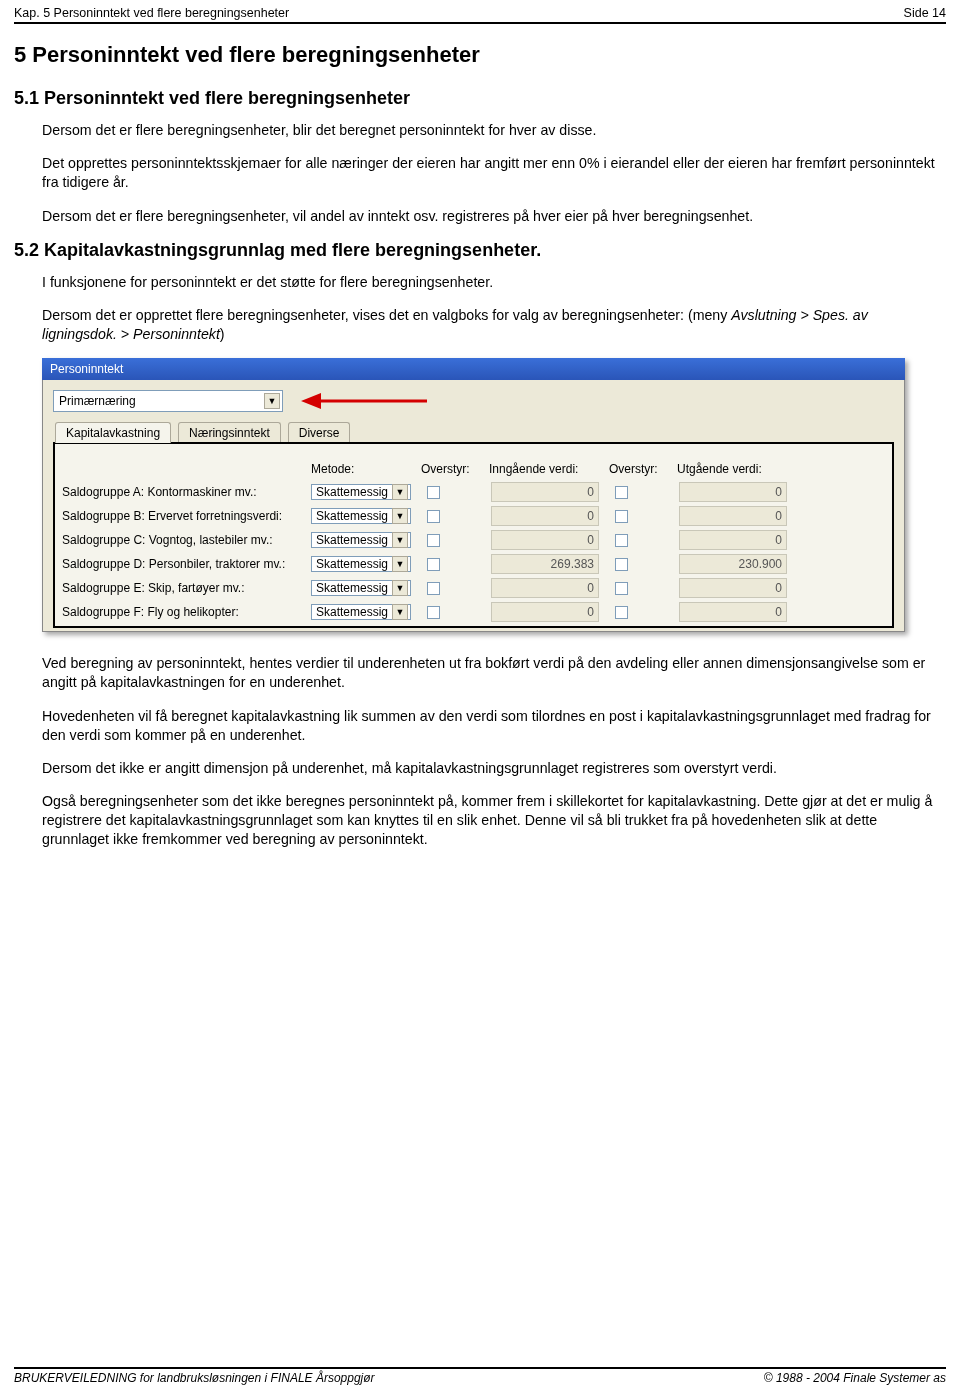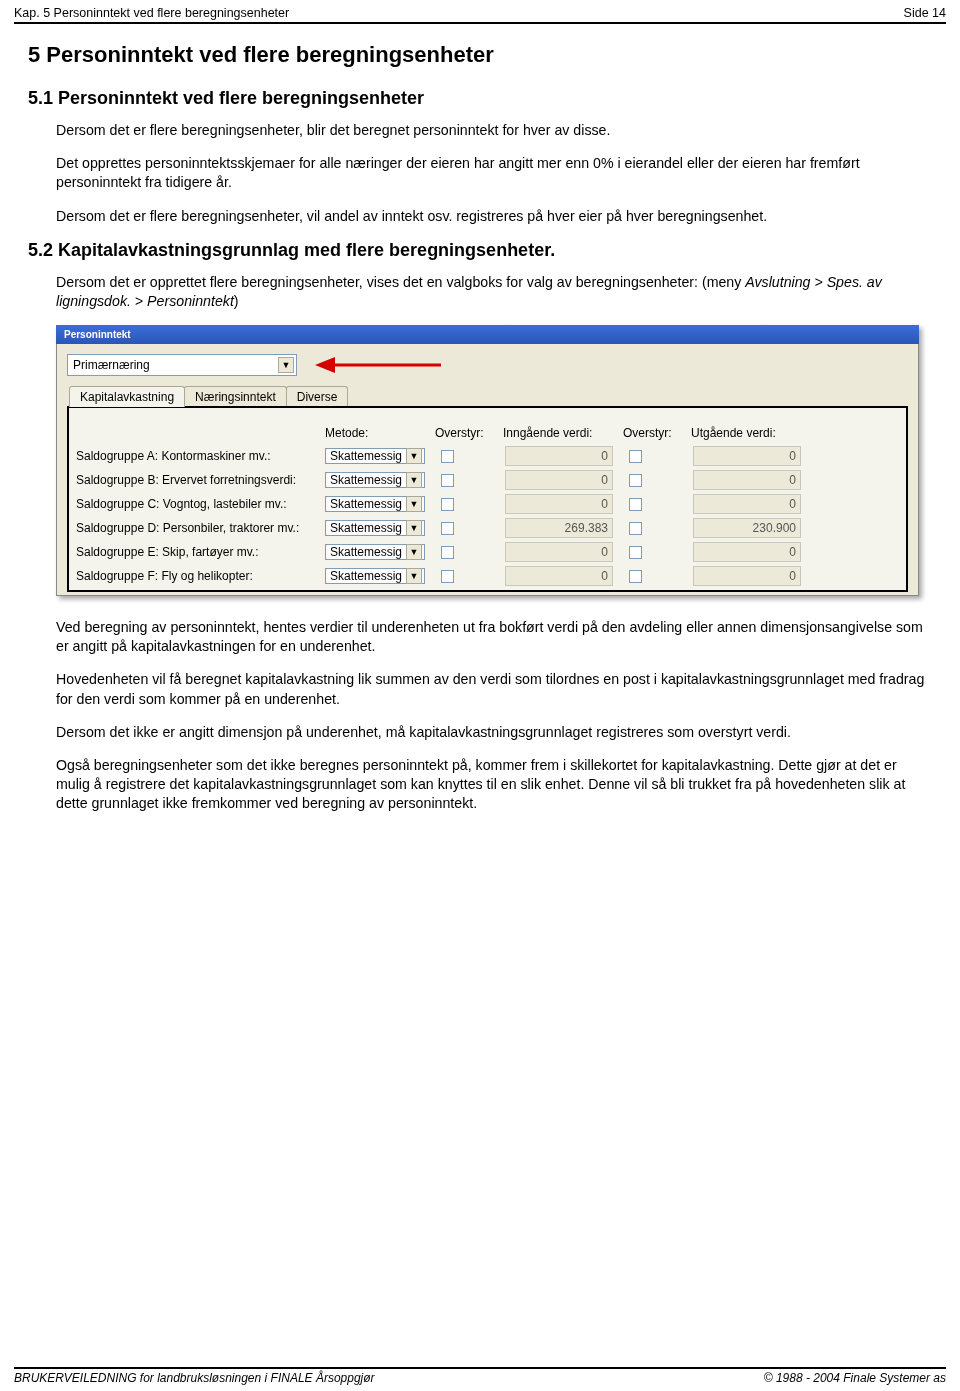--- a/index.html
+++ b/index.html
@@ -15,21 +15,21 @@
     display: flex;
     justify-content: space-between;
     padding: 6px 14px 2px 14px;
     font-size: 12.5px;
   }
   .header-divider {
     border-top: 2px solid #000;
     margin: 0 14px 18px 14px;
   }
   .content {
-    padding: 0 28px;
+    padding: 0 14px;
   }
   h1 {
     font-size: 22px;
     font-weight: bold;
     margin-bottom: 20px;
   }
   h2 {
     font-size: 18px;
     font-weight: bold;
     margin: 6px 0 12px 0;
@@ -44,23 +44,23 @@
     margin: 6px 0 22px 28px;
     width: 863px;
     font-family: Tahoma, Arial, sans-serif;
     font-size: 12px;
     color: #000;
     box-shadow: 3px 3px 5px rgba(0,0,0,0.35);
   }
   .titlebar {
     background: linear-gradient(#3a6fd8, #2a55b8);
     color: #fff;
-    font-weight: bold;
+    font-weight: normal;
     padding: 4px 8px;
-    font-size: 10px;
+    font-size: 12px;
   }
   .win-body {
     background: #ece9d8;
     border: 1px solid #888;
     border-top: none;
     padding: 10px 10px 2px 10px;
   }
   .dropdown-row {
     display: flex;
     align-items: center;
@@ -81,21 +81,21 @@
   .dd-btn {
     width: 16px; height: 16px;
     background: #ece9d8;
     border: 1px solid #aca899;
     display: flex; align-items: center; justify-content: center;
     font-size: 9px;
   }
   .arrow-svg { flex: 0 0 auto; }
   .tabstrip {
     display: flex;
-    gap: 0;
+    gap: 8px;
     padding-left: 2px;
   }
   .tab {
     background: #ece9d8;
     border: 1px solid #aca899;
     border-bottom: none;
     padding: 3px 10px;
     font-size: 12px;
     border-radius: 3px 3px 0 0;
     margin-right: -1px;
@@ -187,20 +187,21 @@
 <div class="header-divider"></div>
 
 <div class="content">
   <h1>5  Personinntekt ved flere beregningsenheter</h1>
   <h2>5.1  Personinntekt ved flere beregningsenheter</h2>
   <p class="body-para">Dersom det er flere beregningsenheter, blir det beregnet personinntekt for hver av disse.</p>
   <p class="body-para">Det opprettes personinntektsskjemaer for alle næringer der eieren har angitt mer enn 0% i eierandel eller der eieren har fremført personinntekt fra tidigere år.</p>
   <p class="body-para">Dersom det er flere beregningsenheter, vil andel av inntekt osv. registreres på hver eier på hver beregningsenhet.</p>
 
   <h2>5.2  Kapitalavkastningsgrunnlag med flere beregningsenheter.</h2>
+  <p class="body-para">I funksjonene for personinntekt er det støtte for flere beregningsenheter.</p>
   <p class="body-para italic-terms">
     <span>Dersom det er opprettet flere beregningsenheter, vises det en valgboks for valg av beregningsenheter: (meny </span><em>Avslutning &gt; Spes. av ligningsdok. &gt; Personinntekt</em><span>)</span>
   </p>
 
   <div class="screenshot">
     <div class="titlebar">Personinntekt</div>
     <div class="win-body">
       <div class="dropdown-row">
         <div class="dropdown">
           <span>Primærnæring</span>

